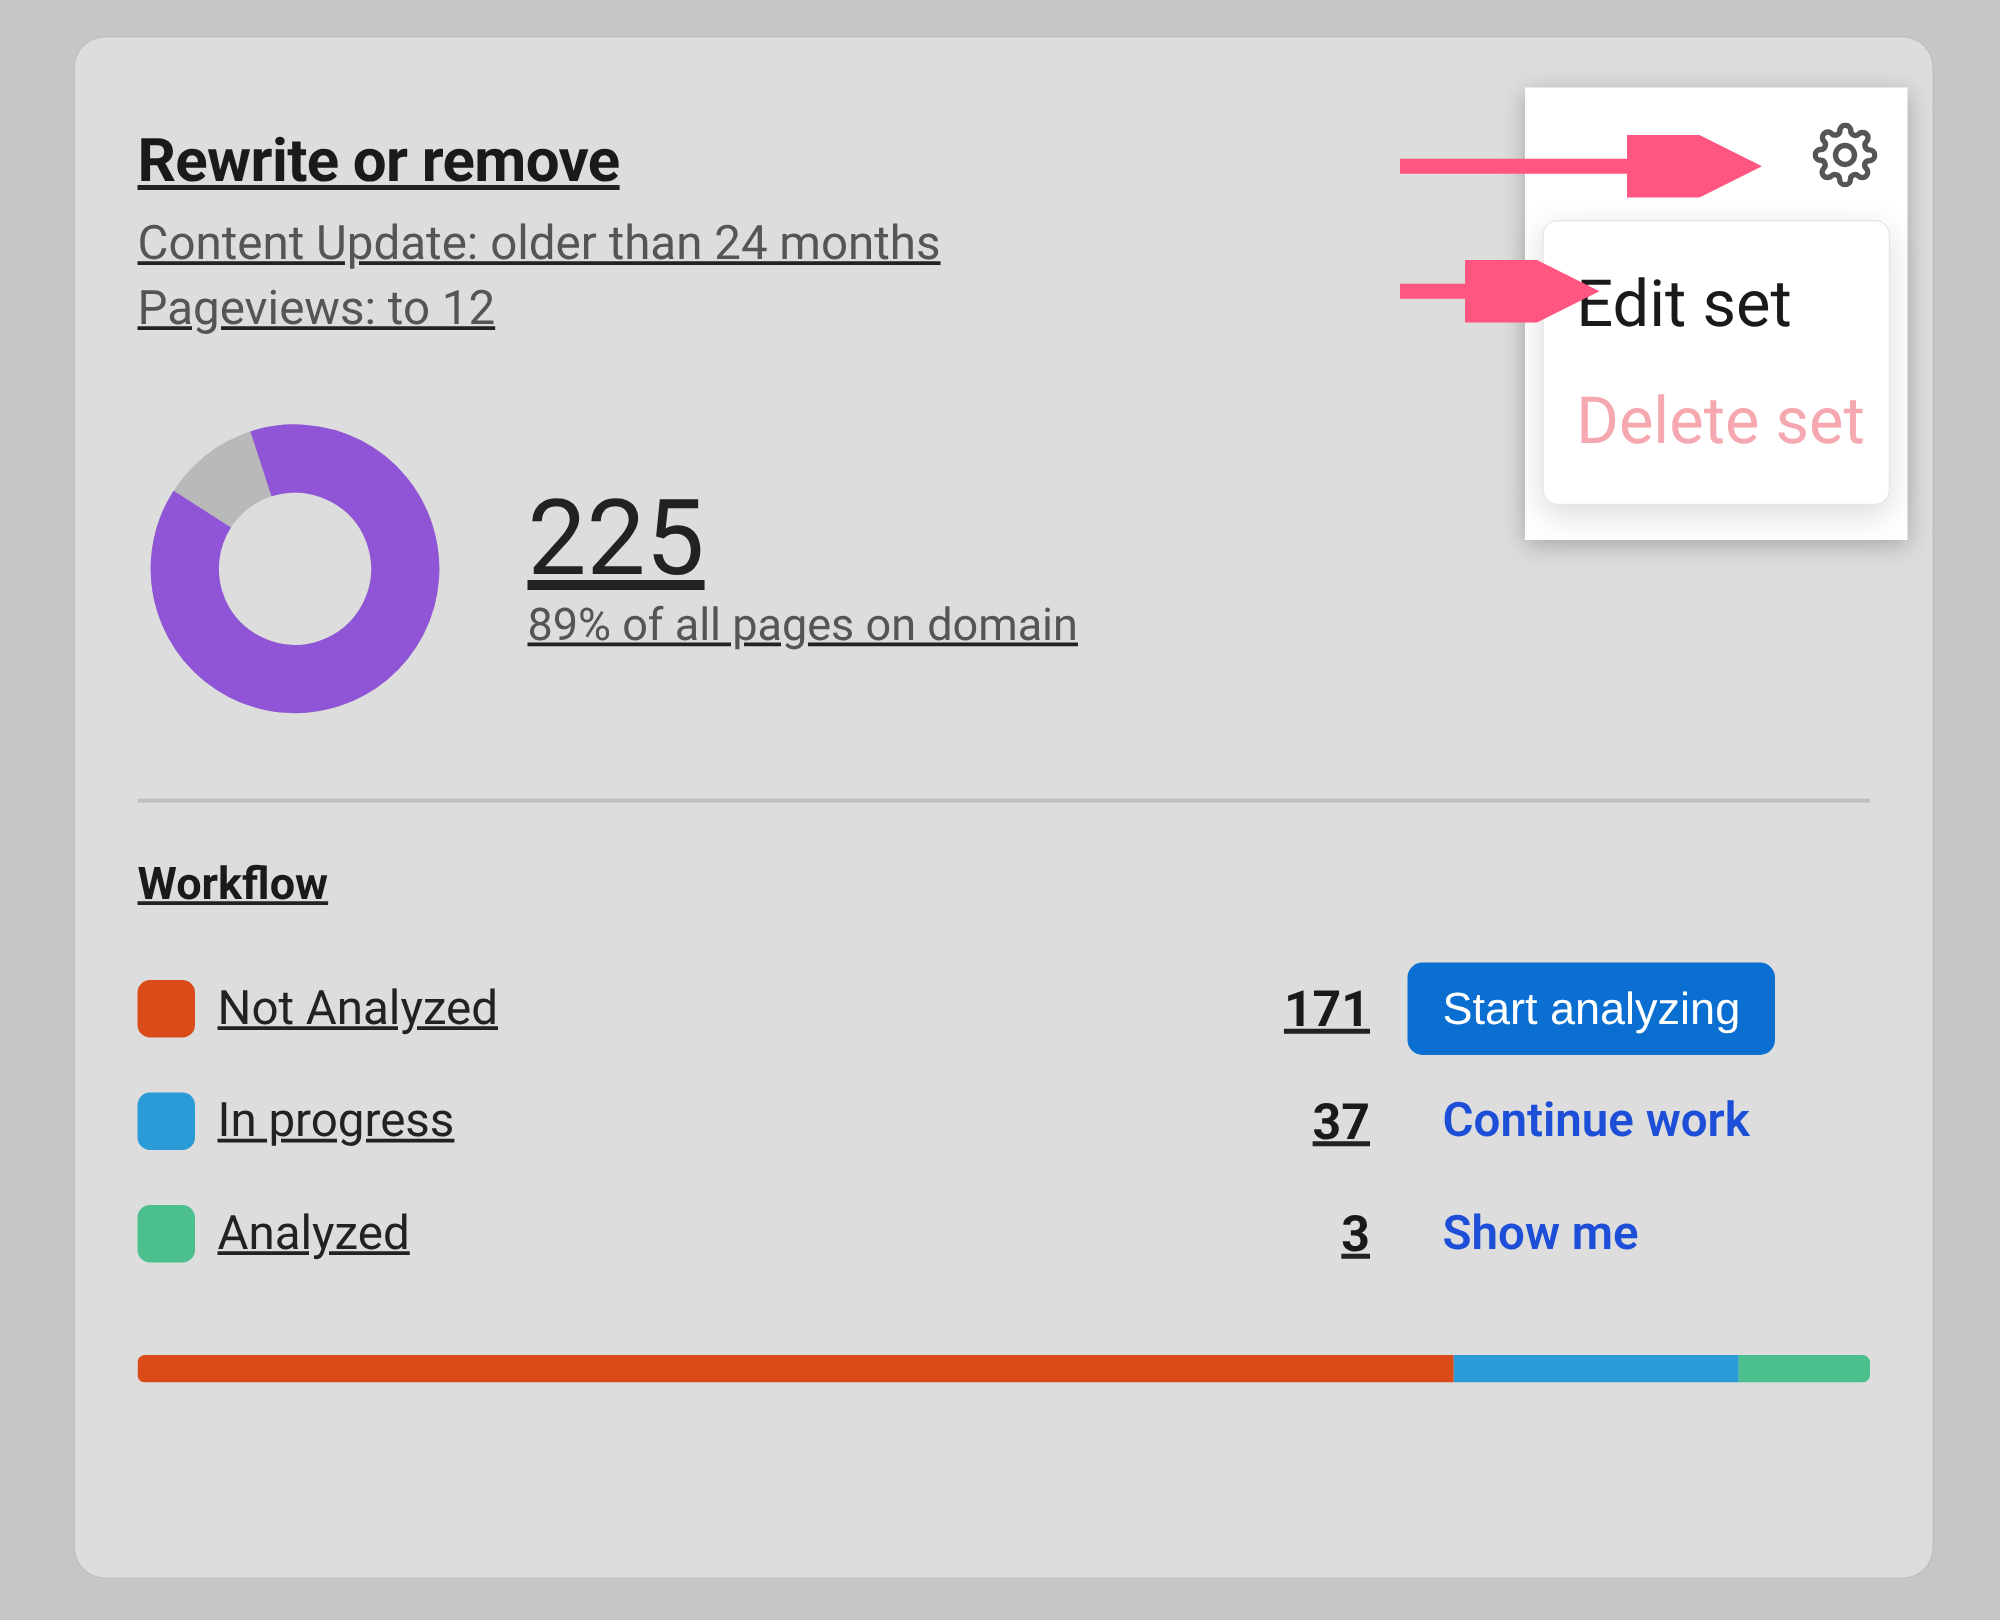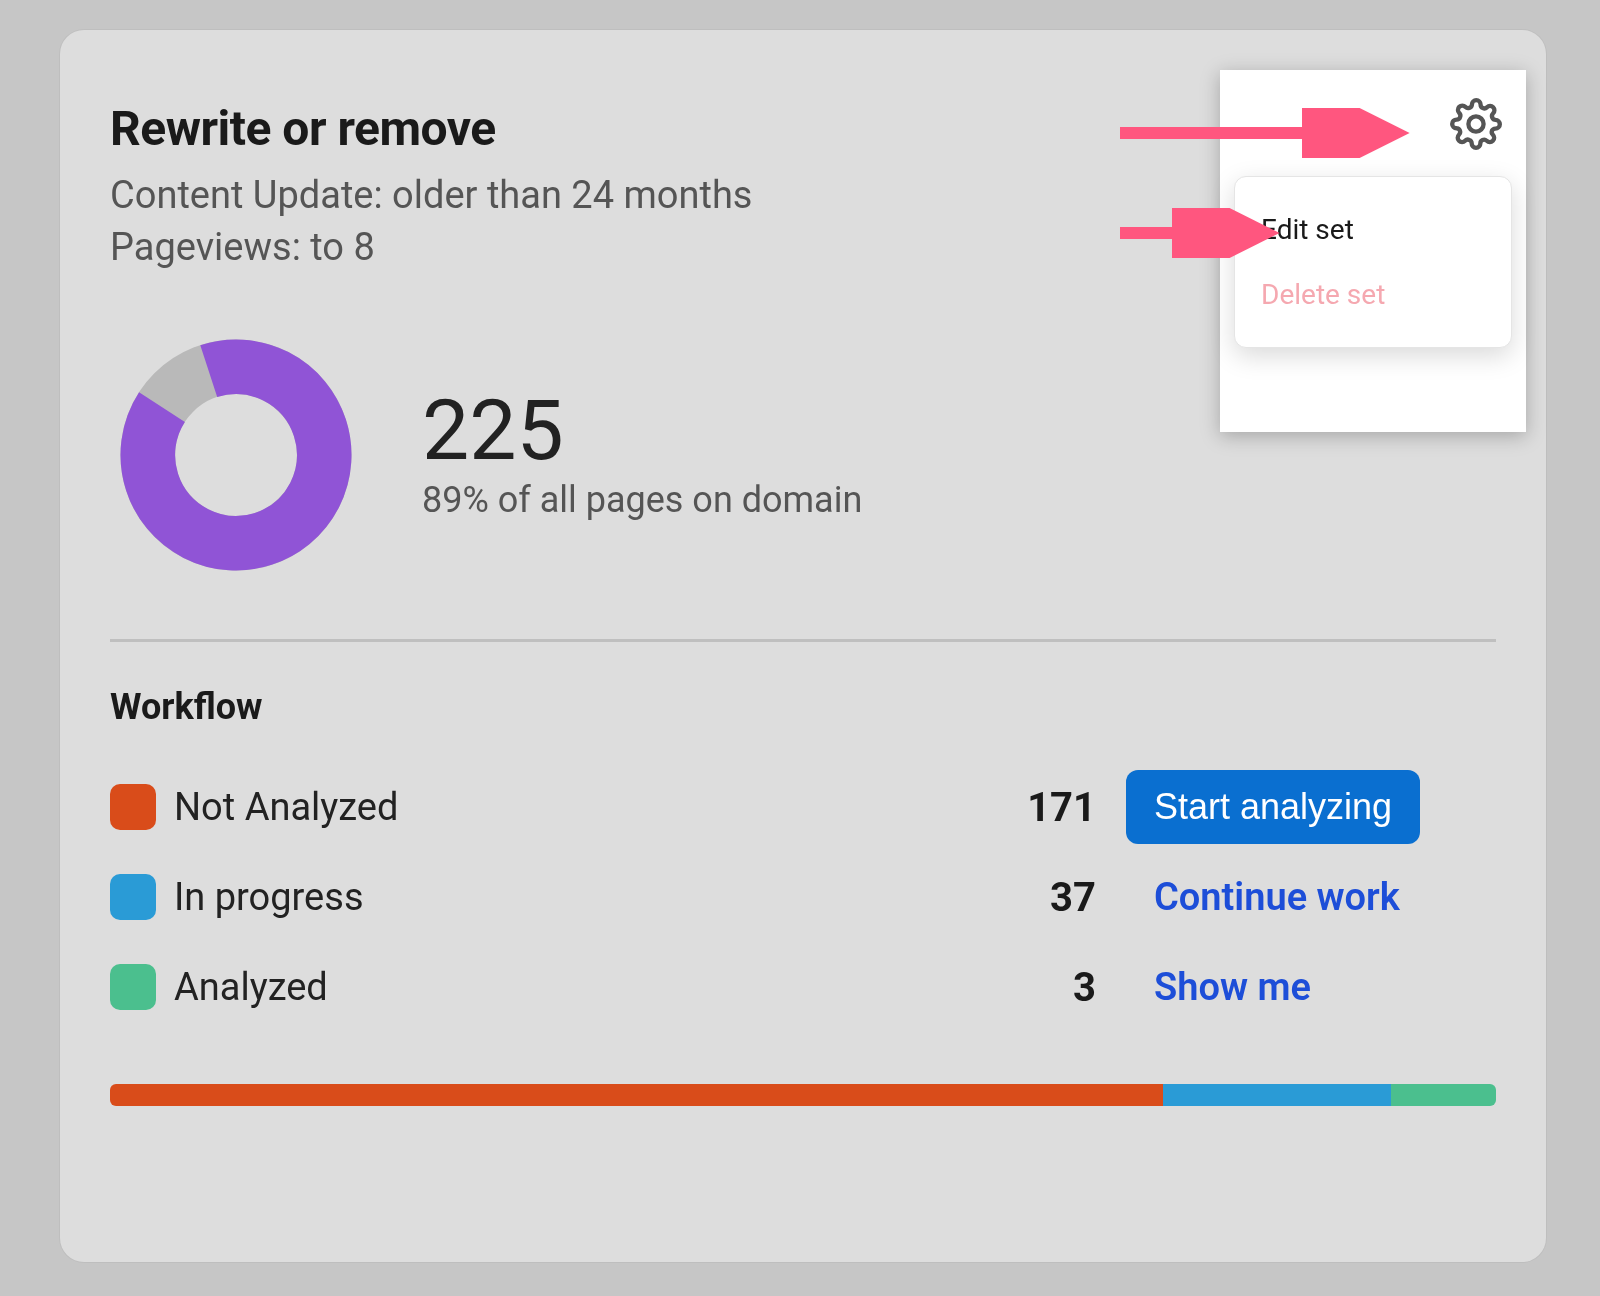--- a/index.html
+++ b/index.html
@@ -15,20 +15,21 @@
     position: absolute;
     left: 60px;
     top: 30px;
     width: 1486px;
     height: 1232px;
     background: #dddddd;
     border-radius: 24px;
     box-sizing: border-box;
     padding: 70px 50px 50px 50px;
     box-shadow: 0 0 0 1px rgba(0,0,0,0.04);
+    text-decoration: underline;
   }
   .card-title {
     font-size: 48px;
     font-weight: 700;
     color: #1a1a1a;
     margin: 0 0 16px 0;
     letter-spacing: -0.5px;
   }
   .subline {
     font-size: 38px;
@@ -154,21 +155,21 @@
     top: 106px;
     left: 14px;
     right: 14px;
     background: #ffffff;
     border: 1px solid #e5e5e5;
     border-radius: 12px;
     box-shadow: 0 8px 26px rgba(0,0,0,0.15);
     padding: 20px 0;
   }
   .menu-item {
-    font-size: 28px;
+    font-size: 52px;
     padding: 16px 26px;
     cursor: pointer;
     color: #1a1a1a;
     white-space: nowrap;
   }
   .menu-item.danger {
     color: #f5a8b0;
   }
   
   .arrow {
@@ -176,21 +177,21 @@
     pointer-events: none;
   }
 </style>
 </head>
 <body>
 
 <div class="card">
 
   <h1 class="card-title">Rewrite or remove</h1>
   <p class="subline">Content Update: older than 24 months</p>
-  <p class="subline">Pageviews: to 8</p>
+  <p class="subline">Pageviews: to 12</p>
 
   <div class="donut-row">
     <svg id="donut-svg" width="252" height="252" viewBox="0 0 120 120">
 
     <circle cx="60" cy="60" r="42" fill="none" stroke="#b9b9b9" stroke-width="26"></circle>
         <circle cx="60" cy="60" r="42" fill="none" stroke="#9054d6" stroke-width="26" stroke-dasharray="234.86546678237295 263.89378290154264" transform="rotate(-108 60 60)"></circle>
       </svg>
     <div>
       <div class="donut-big-num">225</div>
       <div class="donut-sub">89% of all pages on domain</div>

